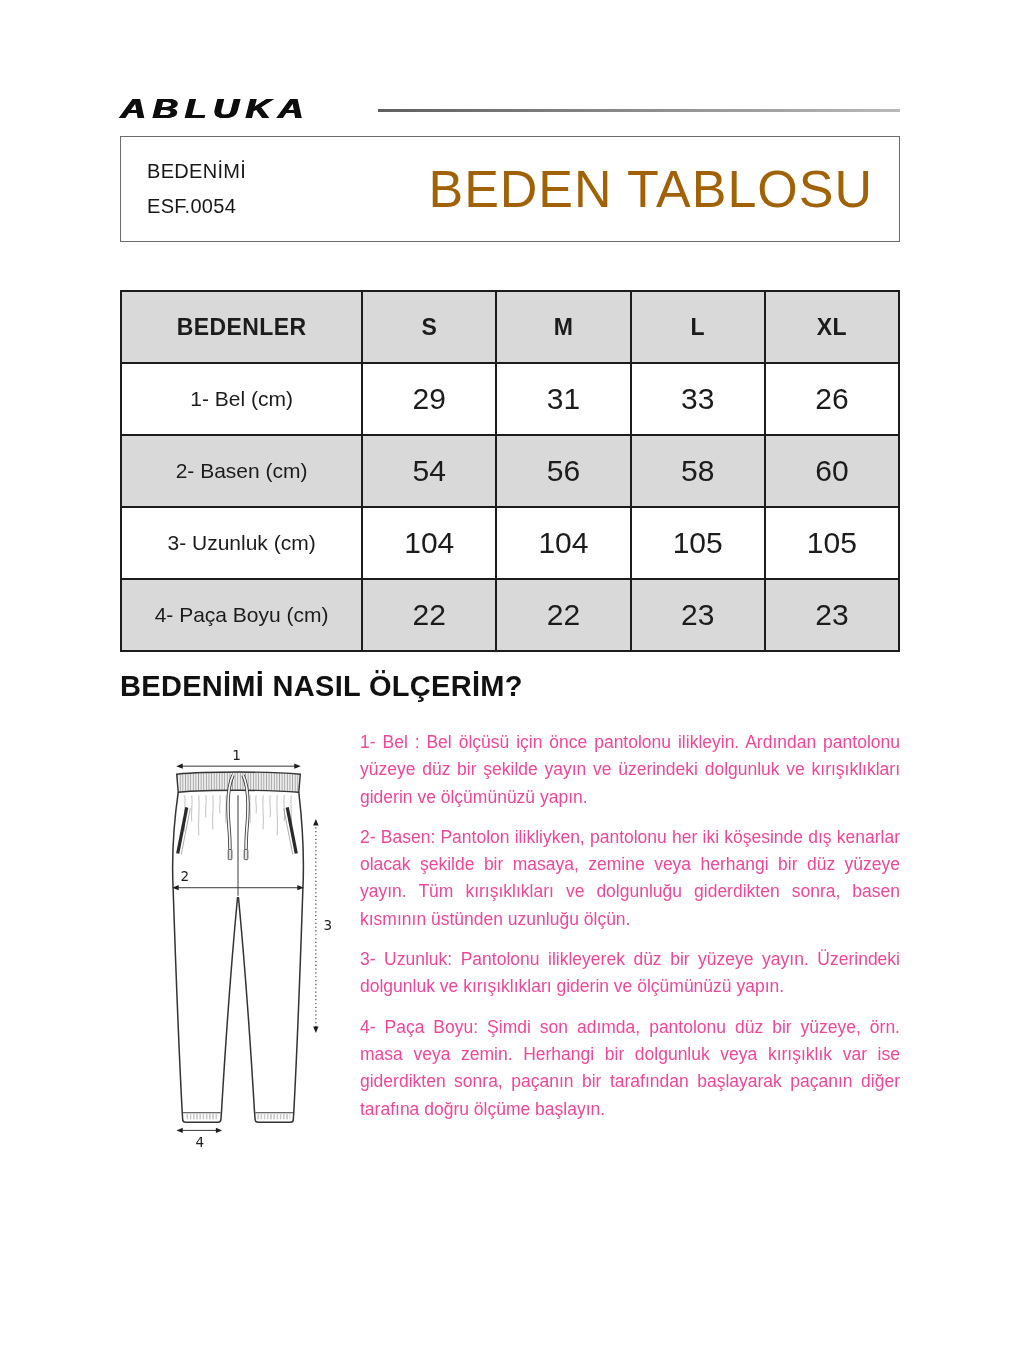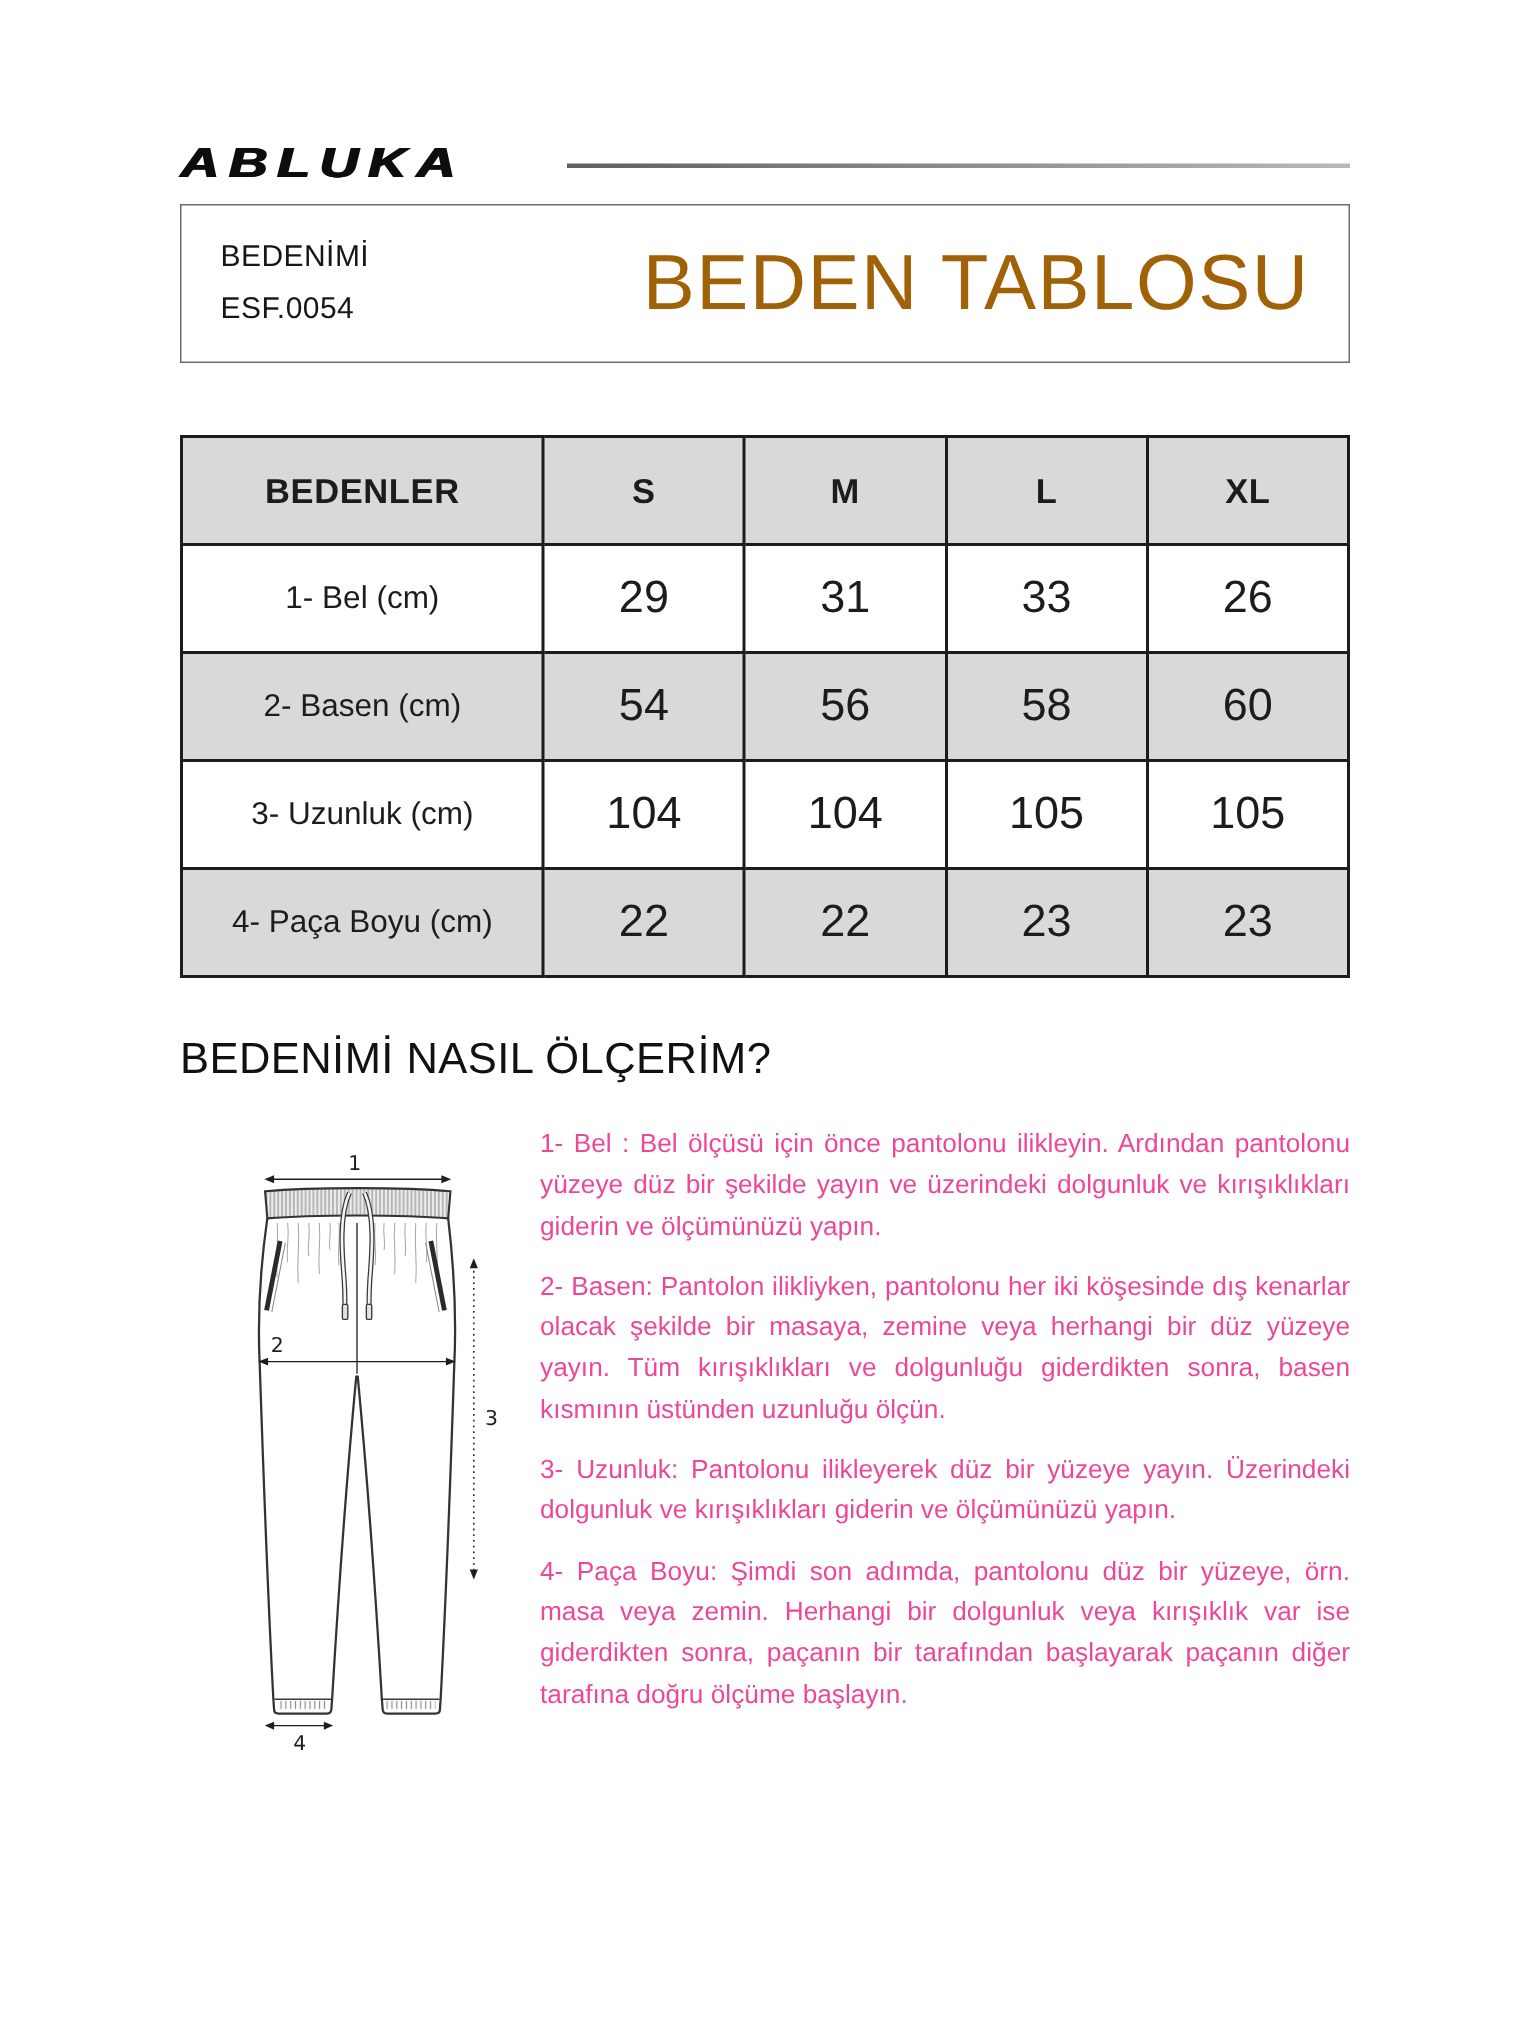--- a/index.html
+++ b/index.html
@@ -54,22 +54,22 @@
   table.size-table .gray { background: #d9d9d9; }
   table.size-table .white { background: #ffffff; }
   th.size-col-header { font-size: 23px; font-weight: bold; letter-spacing: 0.4px; }
   td.row-label { font-size: 21px; font-weight: 400; }
   td.size-value { font-size: 30px; font-weight: 400; }
   col.c-label { width: 31%; }
   col.c-size  { width: 17.25%; }
 
   
   .measure-heading {
-    margin-top: 38px;
-    font-size: 29px; font-weight: normal; letter-spacing: 0.3px; color: #111;
+    margin-top: 18px;
+    font-size: 29px; font-weight: bold; letter-spacing: 0.3px; color: #111;
   }
   .measure-wrap { display: flex; margin-top: 32px; }
   .diagram { flex: none; width: 240px; }
   .instructions { flex: 1; padding-left: 0; margin-top: -6px; }
   .instructions p {
     font-size: 17.5px; line-height: 1.56;
     text-align: justify; color: #ec4899;
     margin-bottom: 13px;
   }
   svg text { font-family: "DejaVu Sans", "Liberation Sans", sans-serif; }

